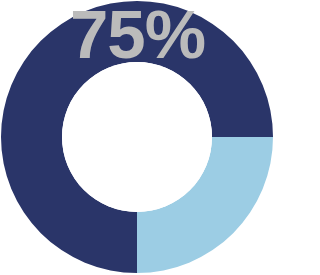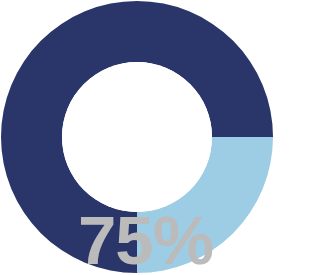--- a/index.html
+++ b/index.html
@@ -26,24 +26,23 @@
     top: 0;
     display: block;
   }
   .center-label {
     position: absolute;
     left: 0;
     top: 0;
     width: 275px;
     height: 275px;
     display: flex;
-    align-items: flex-end;
+    align-items: flex-start;
     justify-content: center;
     pointer-events: none;
-    padding-left: 8px;
   }
   .center-label-text {
     font-family: "Liberation Sans", sans-serif;
     font-size: 69px;
     font-weight: bold;
     color: #bbbbbb;
     letter-spacing: -1px;
     line-height: 1;
     white-space: nowrap;
     user-select: none;

